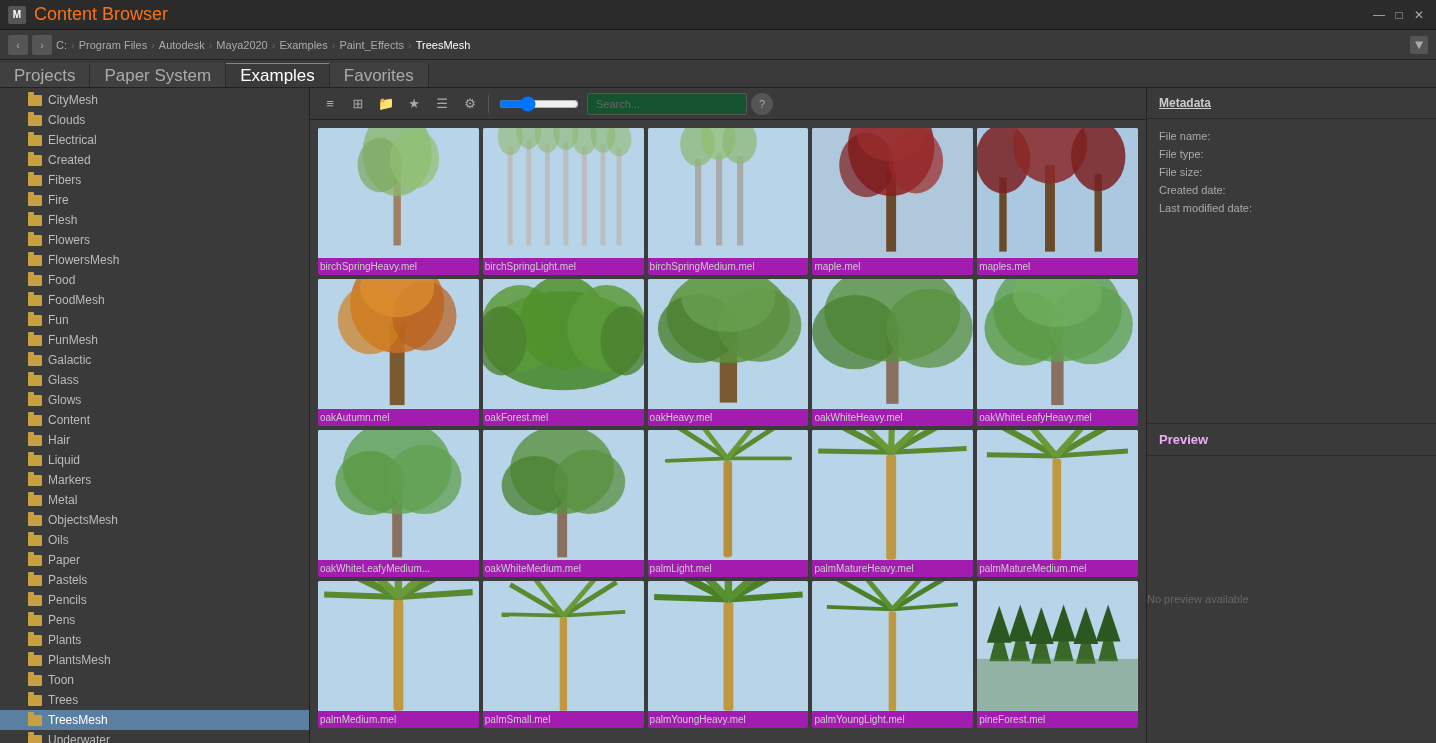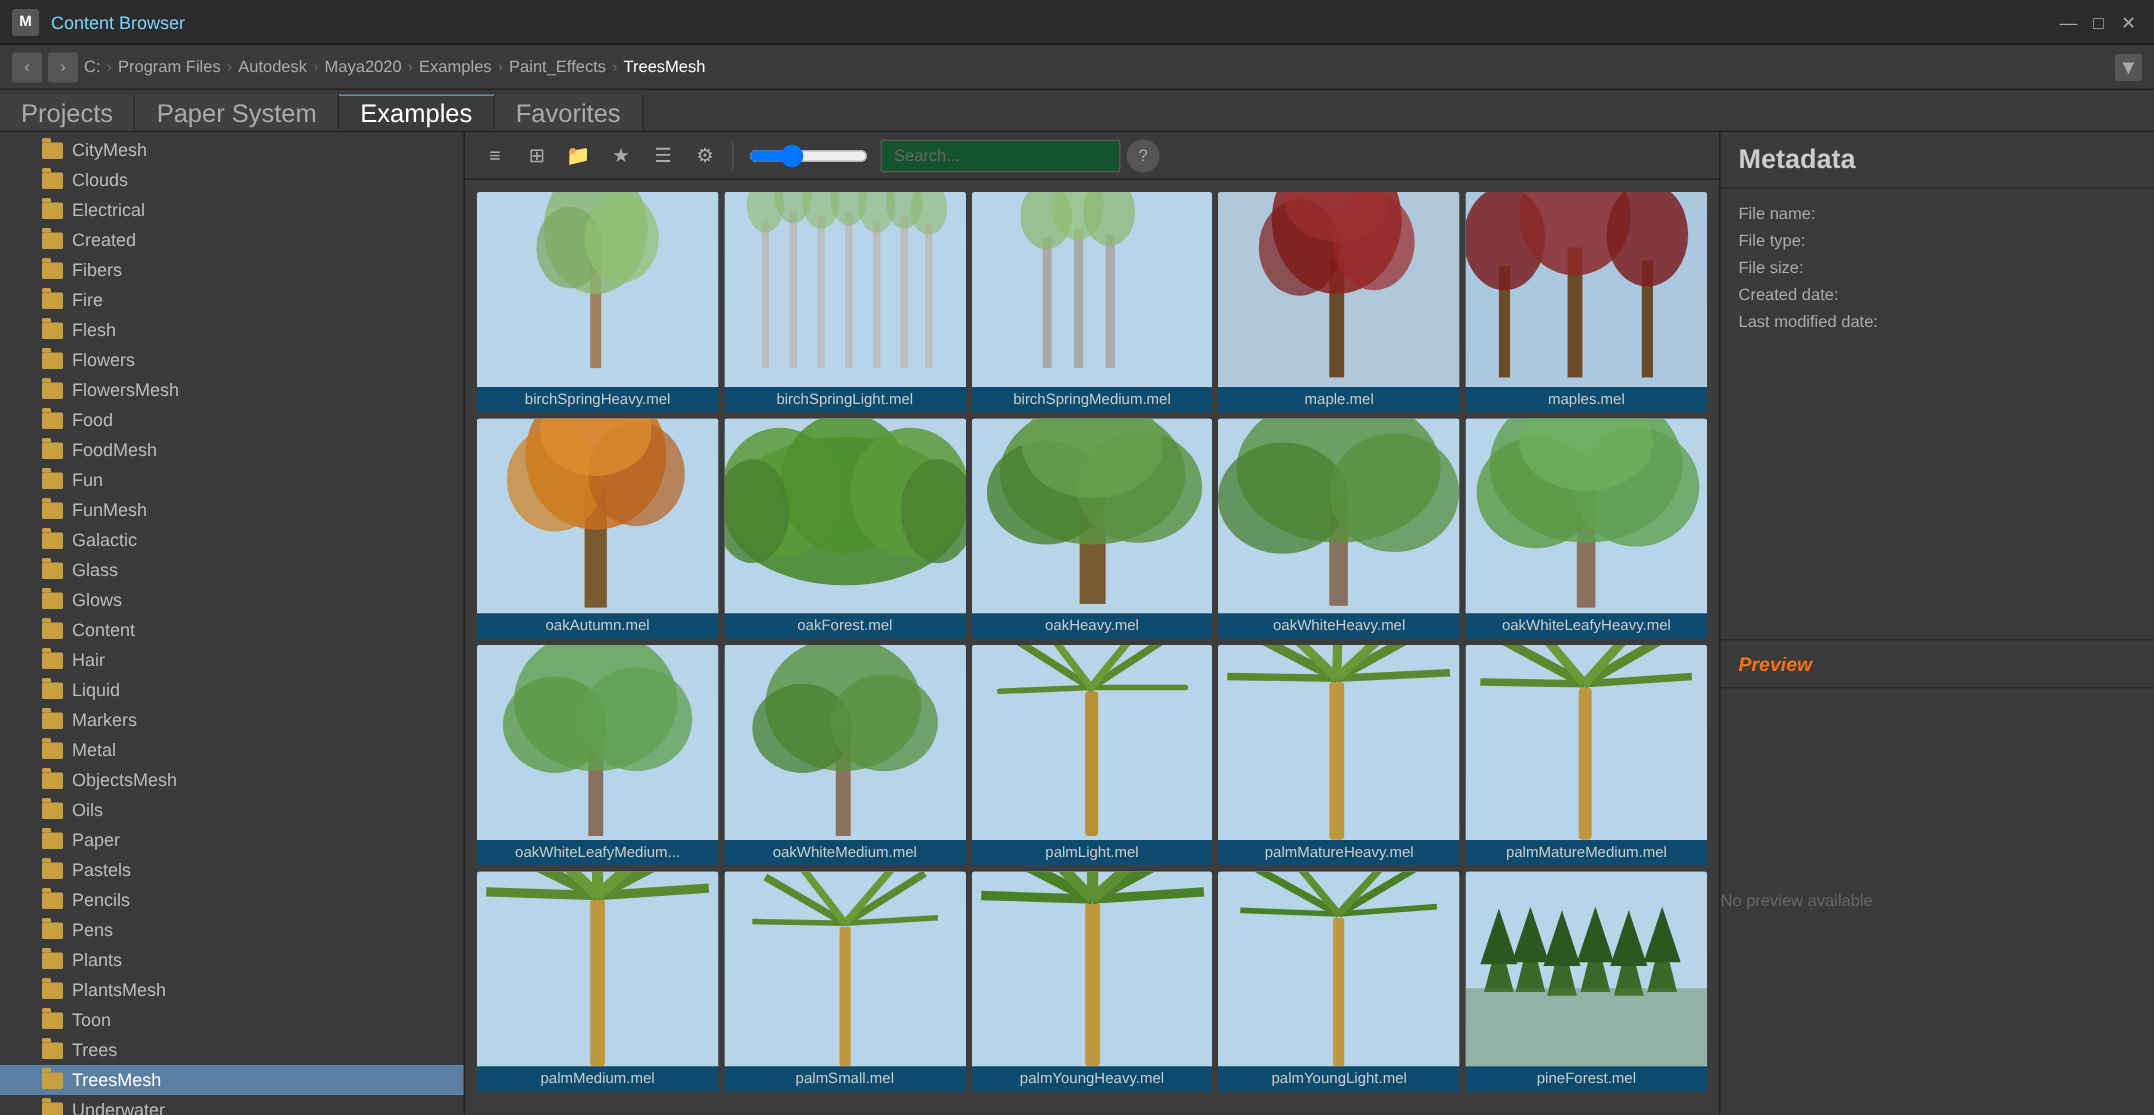--- a/index.html
+++ b/index.html
@@ -23,21 +23,21 @@
     }
     #titlebar .app-icon {
       width: 18px; height: 18px;
       background: #555;
       border-radius: 2px;
       margin-right: 8px;
       display: flex; align-items: center; justify-content: center;
       color: #fff; font-size: 10px; font-weight: bold;
     }
     #titlebar .title {
-      color: #7dd3fc; font-size: 12px;
+      color: #f97316; font-size: 18px;
     }
     #titlebar .window-controls {
       margin-left: auto;
       display: flex; gap: 2px;
     }
     #titlebar .wc-btn {
       width: 18px; height: 18px;
       background: transparent;
       border: none;
       color: #aaa;
@@ -259,26 +259,26 @@
     .file-item {
       display: flex;
       flex-direction: column;
       align-items: center;
       cursor: pointer;
       border-radius: 2px;
       overflow: hidden;
     }
     .file-name {
       width: 100%;
-      text-align: center;
+      text-align: left;
       font-size: 10px;
       color: #ccc;
       padding: 3px 2px;
       word-break: break-all;
-      background: #0c4a6e;
+      background: #a21caf;
     }
 
     
     .thumb-bg {
       background: linear-gradient(180deg, #a8c8e8 0%, #c8dff0 100%);
       width: 100%;
       height: 130px;
       display: flex;
       align-items: flex-end;
       justify-content: center;
@@ -289,24 +289,25 @@
     #metadata-panel {
       width: 290px;
       min-width: 290px;
       background: #3a3a3a;
       border-left: 1px solid #222;
       display: flex;
       flex-direction: column;
     }
     .meta-header {
       padding: 8px 12px;
-      font-size: 18px;
+      font-size: 12px;
       color: #ccc;
       font-weight: 600;
       border-bottom: 1px solid #2a2a2a;
+      text-decoration: underline;
     }
     .meta-rows {
       padding: 8px 12px;
       flex: 1;
     }
     .meta-row {
       display: flex;
       padding: 3px 0;
       font-size: 11px;
     }
@@ -314,25 +315,24 @@
       color: #aaa;
       width: 120px;
       flex-shrink: 0;
     }
     .meta-value {
       color: #ccc;
     }
     .preview-header {
       padding: 8px 12px;
       font-size: 13px;
-      color: #f97316;
+      color: #f0abfc;
       font-weight: 600;
       border-top: 1px solid #2a2a2a;
       border-bottom: 1px solid #2a2a2a;
-      font-style: italic;
     }
     .preview-area {
       flex: 1;
       display: flex;
       align-items: center;
       color: #666;
       font-size: 11px;
     }
   </style>
 </head>

